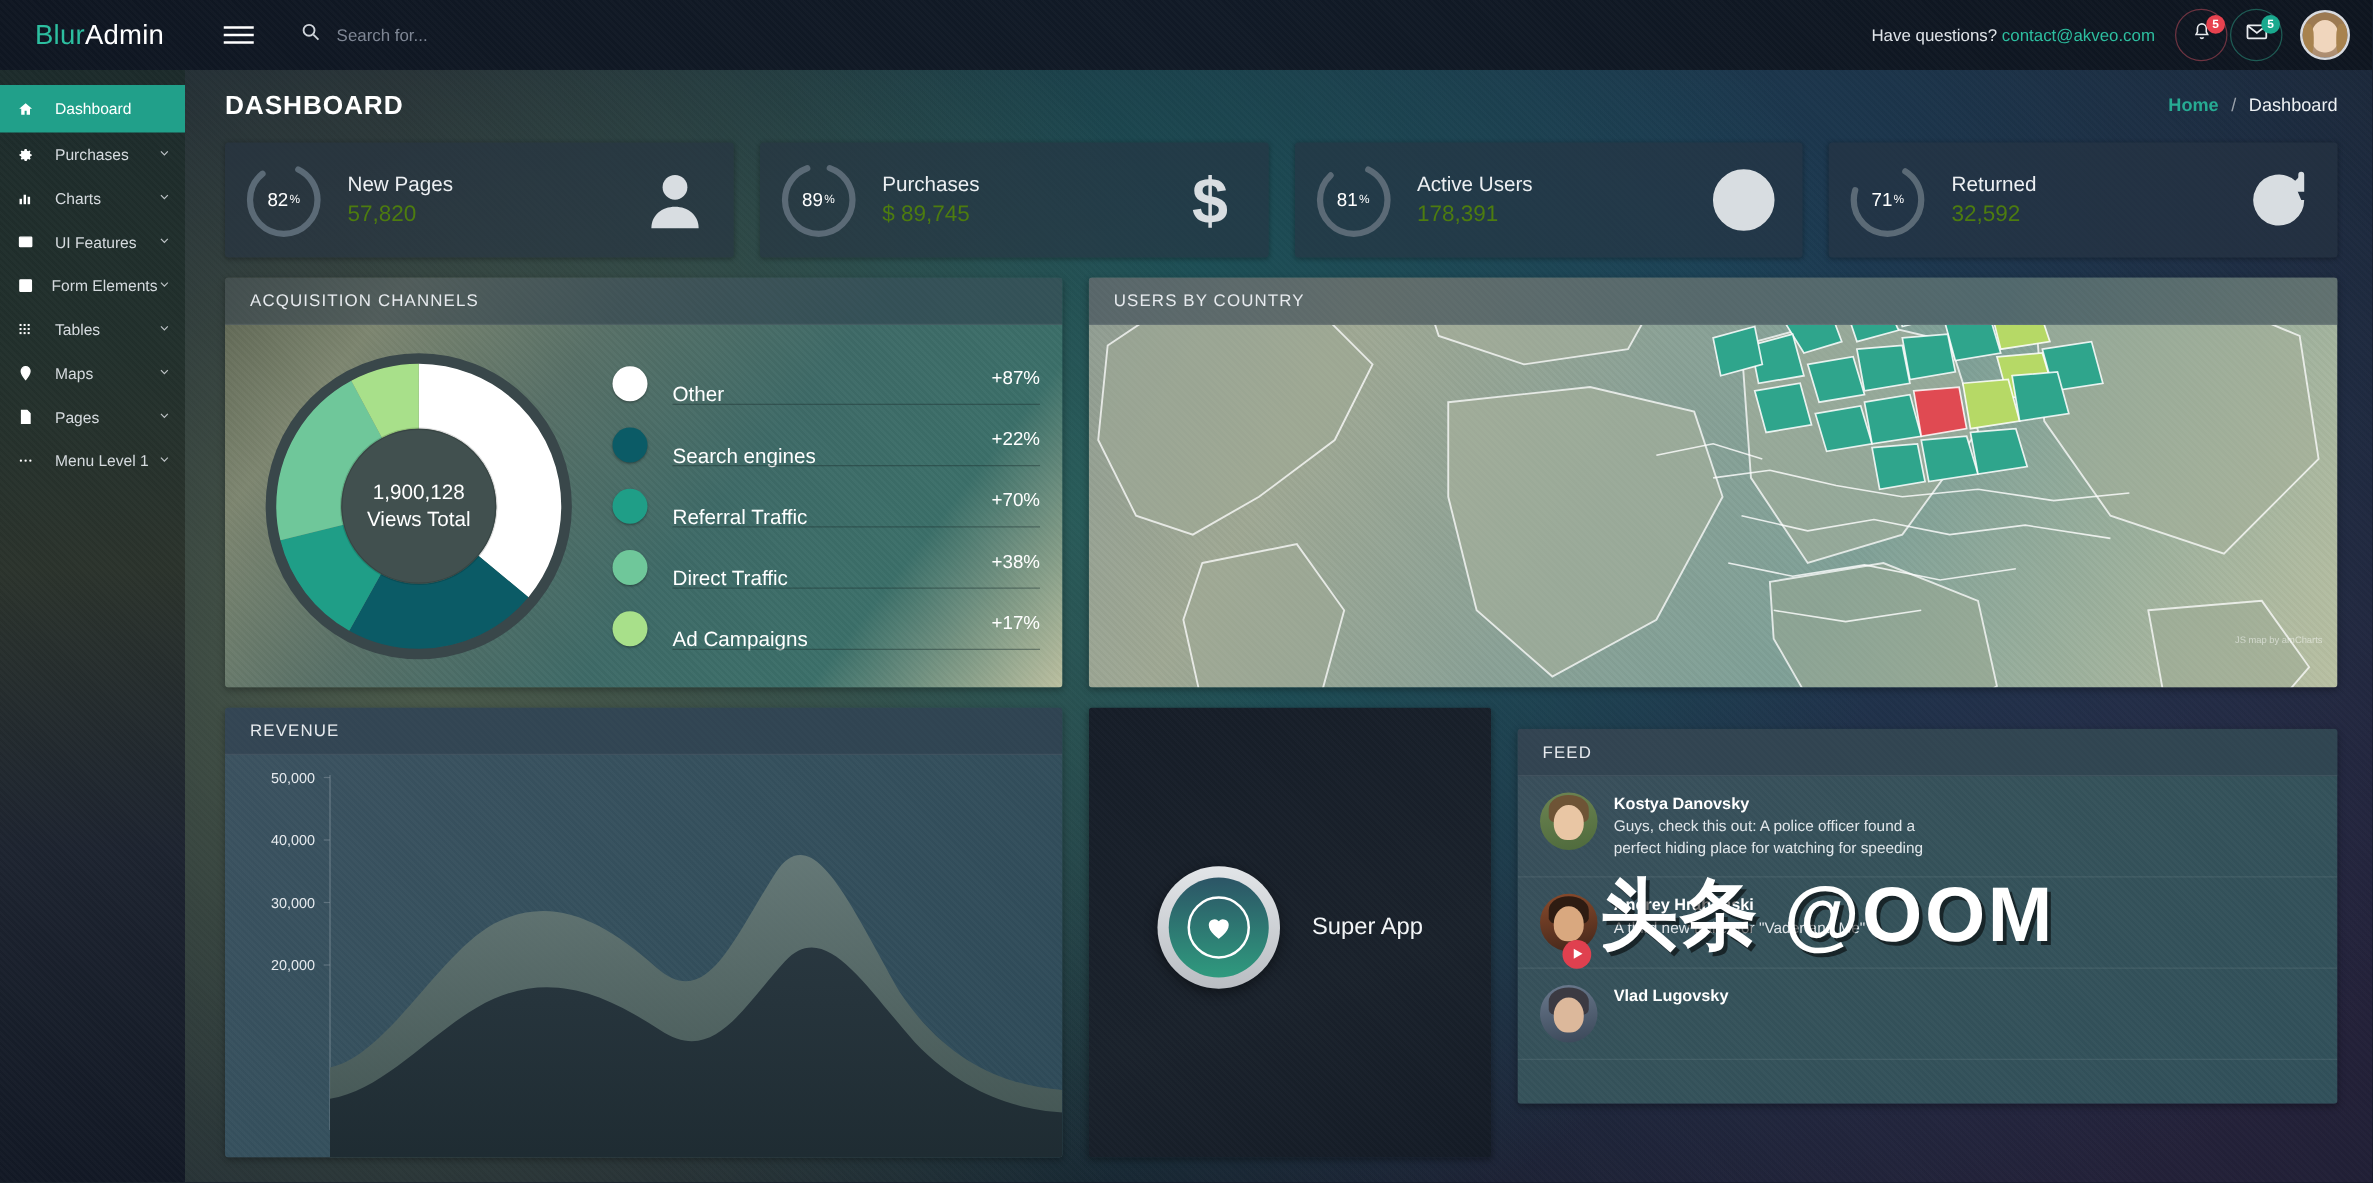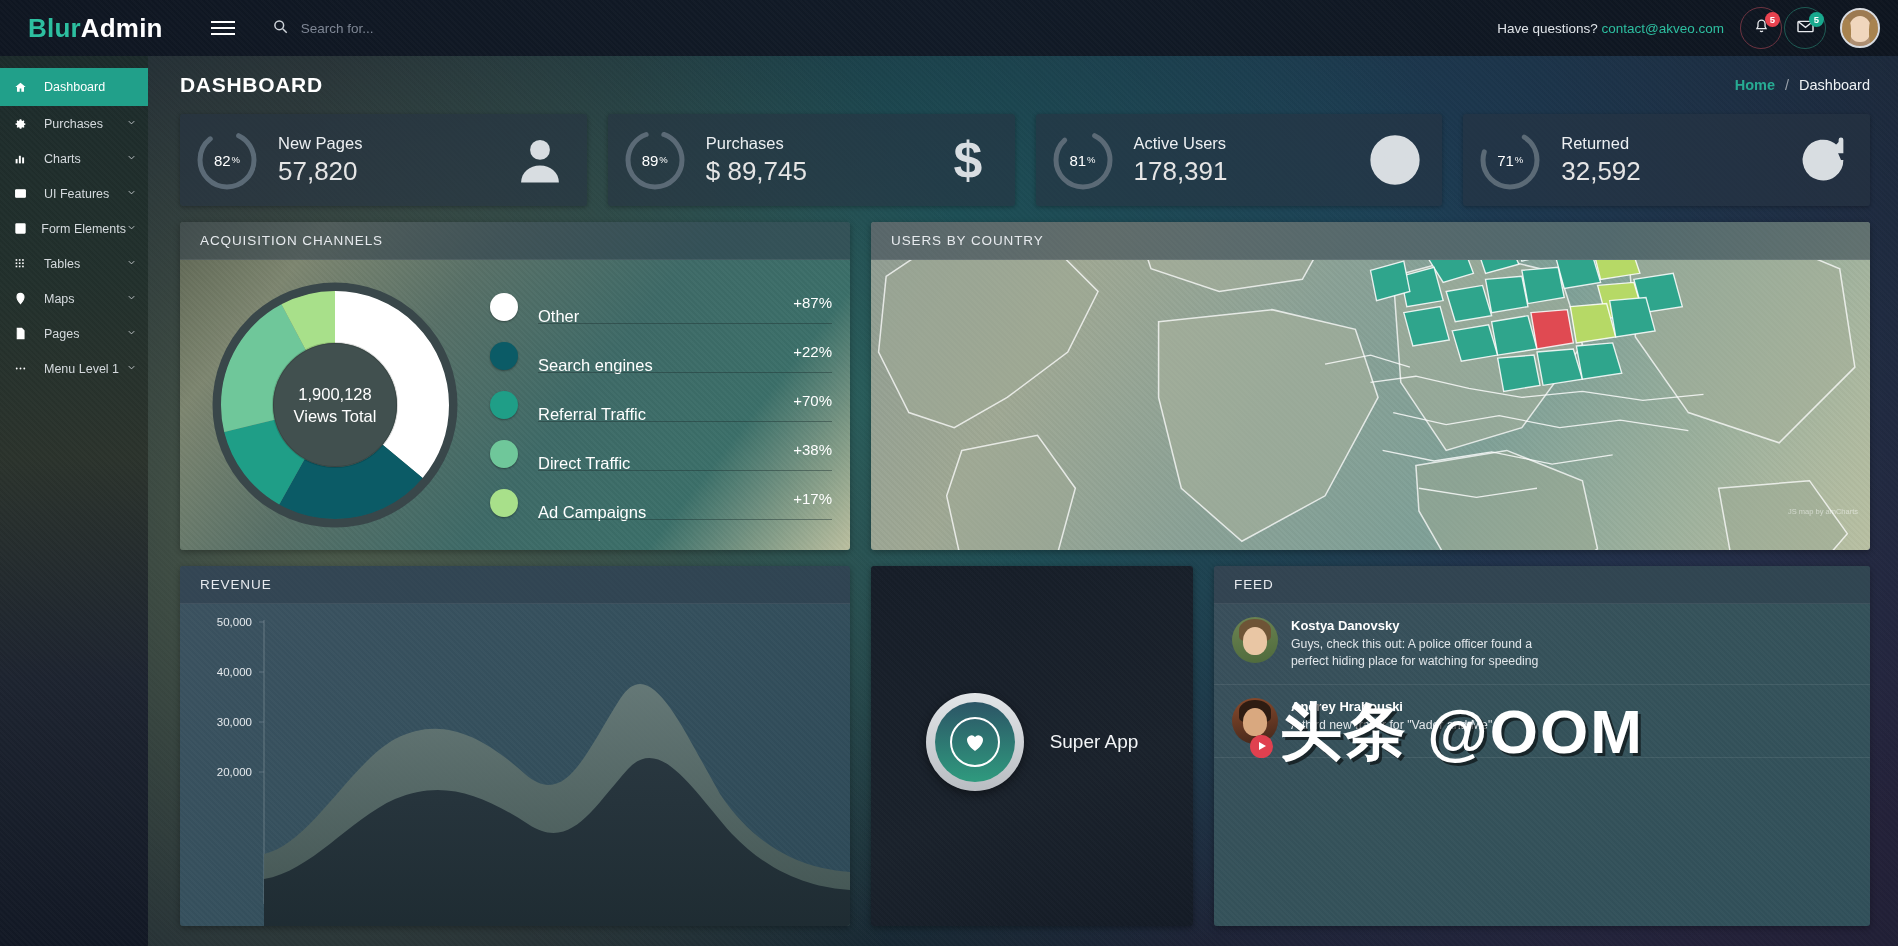--- a/index.html
+++ b/index.html
@@ -21,21 +21,21 @@
   }
 
   
   .topnav {
     position: absolute; top: 0; left: 0; right: 0; height: 56px;
     background:
       repeating-linear-gradient(45deg, rgba(255,255,255,.015) 0 2px, rgba(0,0,0,.02) 2px 4px),
       linear-gradient(90deg, #0f1622 0%, #111a27 50%, #0e1520 100%);
     display: flex; align-items: center; z-index: 40;
   }
-  .logo { margin-left: 28px; font-size: 26px; font-weight: bold; letter-spacing: .2px; }
+  .logo { margin-left: 28px; font-size: 22px; font-weight: normal; letter-spacing: .2px; }
   .logo .a { color: #2dbfa0; }
   .logo .b { color: #ffffff; }
   .burger { margin-left: 48px; display: flex; flex-direction: column; gap: 4px; cursor: pointer; }
   .burger i { display: block; width: 24px; height: 2px; background: #fff; }
   .srch { margin-left: 38px; display: flex; align-items: center; gap: 13px; }
   .srch svg { width: 15px; height: 15px; }
   .srch-ph { color: #7e8694; font-size: 13.5px; }
   .nav-right { margin-left: auto; display: flex; align-items: center; gap: 0; padding-right: 18px; }
   .questions { font-size: 13.5px; color: #dfe3e8; margin-right: 16px; }
   .questions .mail { color: #2dbfa0; }
@@ -119,21 +119,21 @@
   }
   .donutmini { width: 66px; height: 66px; position: relative; flex: none; }
   .donutmini svg { width: 66px; height: 66px; transform: rotate(-90deg); }
   .donutmini .pv {
     position: absolute; inset: 0; display: flex; align-items: center; justify-content: center;
     color: #fff; font-size: 15px;
   }
   .donutmini .pv sup { font-size: 9.5px; margin-left: 1px; top: -1px; position: relative; }
   .stat-txt { margin-left: 18px; }
   .stat-lbl { color: #eceff2; font-size: 16.5px; margin-bottom: 3px; }
-  .stat-val { color: #e5e5e5; font-size: 26px; }
+  .stat-val { color: #4d7c0f; font-size: 18px; }
   .stat-ico { margin-left: auto; color: #d8dde1; display: flex; align-items: center; }
   .stat-ico svg { width: 54px; height: 54px; fill: currentColor; }
 
   
   .row2 { display: flex; gap: 21px; margin-top: 16px; }
   .panel {
     border-radius: 3px; overflow: hidden;
     box-shadow: 0 2px 6px rgba(0,0,0,.3);
     position: relative;
   }
@@ -204,24 +204,25 @@
     box-shadow: 0 3px 10px rgba(0,0,0,.45);
   }
   .sa-c2 { width: 80px; height: 80px; border-radius: 50%;
     background: linear-gradient(180deg, #2c5566 0%, #2f9a7e 100%);
     display: flex; align-items: center; justify-content: center; }
   .sa-c3 { width: 50px; height: 50px; border-radius: 50%; border: 2px solid #fff;
     display: flex; align-items: center; justify-content: center; }
   .sa-c3 svg { width: 24px; height: 24px; fill: #fff; }
   .sa-label { color: #f3f5f7; font-size: 19px; }
 
-  .feed { flex: 1; height: 360px;
+  .feed { flex: 1; height: 300px;
     background:
       repeating-linear-gradient(45deg, rgba(255,255,255,.015) 0 2px, rgba(0,0,0,.015) 2px 4px),
       linear-gradient(150deg, #3a4e5b 0%, #35525a 45%, #31505a 100%);
+    margin-top: 17px;
   }
   .feed-item { display: flex; padding: 13px 16px 13px 18px; border-bottom: 1px solid rgba(255,255,255,.08);
                position: relative; }
   .fa { width: 46px; height: 46px; border-radius: 50%; flex: none; overflow: hidden; position: relative; }
   .fa1 { background: linear-gradient(170deg,#6d8452 0%, #4e6a3c 100%); }
   .fa2 { background: linear-gradient(170deg,#8a4b2c 0%, #43261a 100%); }
   .fa3 { background: linear-gradient(170deg,#6b7a8e 0%, #3a4758 100%); }
   .fa .fc { position: absolute; left: 50%; top: 52%; transform: translate(-50%,-50%);
             width: 24px; height: 28px; border-radius: 50% 50% 45% 45%; }
   .fa1 .fc { background: #e9c6a4; } .fa2 .fc { background: #d9a87f; } .fa3 .fc { background: #dcb89b; }
@@ -709,18 +710,28 @@
               <div class="fc"></div>
             </div>
           <div class="play">
               <i></i>
             </div>
           <div class="f-txt">
             <div class="f-name">Andrey Hrabouski</div>
             <div class="f-body">A third new trailer for "Vader and Me"</div>
           </div>
         </div>
+        <div class="feed-item">
+          <div class="fa fa3">
+              <div class="fh"></div>
+              <div class="fc"></div>
+            </div>
+          <div class="f-txt">
+            <div class="f-name">Vlad Lugovsky</div>
+            <div class="f-body"></div>
+          </div>
+        </div>
       </div>
     </div>
   </div>
 </div>
 
 <div class="wm">头条 @OOM</div>
 
 </body></html>

